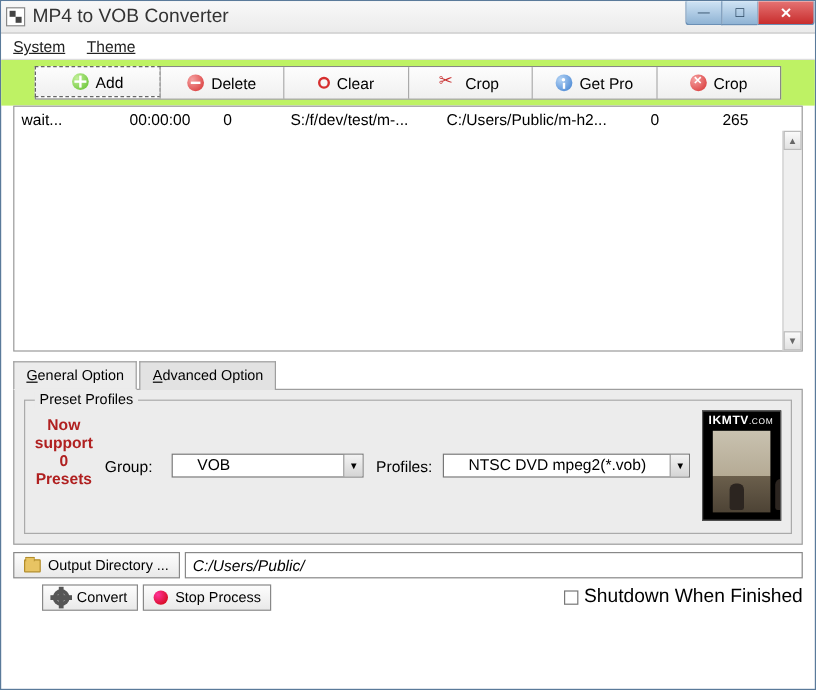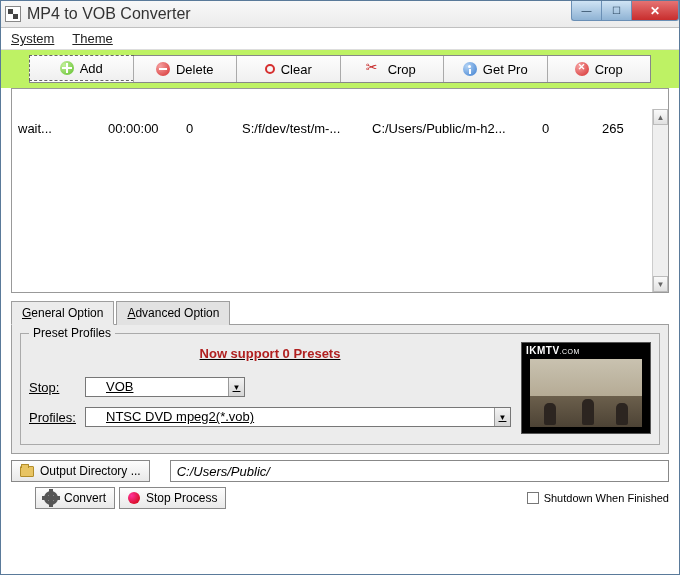--- a/index.html
+++ b/index.html
@@ -34,58 +34,58 @@
 .icon.pro { border-radius:50%; background:radial-gradient(circle at 30% 30%, #b3d3f5, #3b7dcf); position:relative;}
 .icon.pro::after{content:'';position:absolute;left:5px;top:3px;width:3px;height:3px;border-radius:50%;background:#fff;}
 .icon.pro::before{content:'';position:absolute;left:6px;top:7px;width:2px;height:5px;background:#fff;}
 .icon.exit { border-radius:50%; background:radial-gradient(circle at 30% 30%, #f5a0a0, #d62f2f); position:relative;}
 .icon.exit::before{content:'✕';color:#fff;font-size:9px;font-weight:bold;position:absolute;left:3px;top:0;}
 .listarea { margin: 0 10px 5px 10px; border:1px solid #999; height: 205px; display:flex; flex-direction:column; background:#fff; position:relative;}
 .list-head { display:flex; height:20px; background:linear-gradient(180deg,#fafafa,#e6e6e6); border-bottom:1px solid #b5b5b5; font-size:12px; }
 .list-head .col, .list-row .col { border-right:1px solid #c5c5c5; padding: 2px 6px; overflow:hidden; white-space:nowrap; text-overflow:ellipsis; display:flex; align-items:center;}
 .c-status{width:90px;} .c-time{width:78px;} .c-size{width:56px;} .c-input{width:130px;} .c-output{width:170px;} .c-per{width:60px;} .c-len{width:40px;}
 .list-body { flex:1; overflow:hidden; font-size:13px; position:relative;}
-.list-row { display:flex; height:20px;margin-top:29px; }
+.list-row { display:flex; height:20px; }
 .list-row .col { border-right:none; }
 .vscroll { position:absolute; right:0; top:20px; bottom:0; width:16px; background:#efefef; border-left:1px solid #ccc;}
 .vscroll .up, .vscroll .down{ height:16px; background:linear-gradient(180deg,#fafafa,#e1e1e1); border:1px solid #bbb; display:flex; align-items:center; justify-content:center; font-size:8px; color:#666;}
 .vscroll .down{position:absolute;bottom:0;left:0;right:0;}
 .tabs { margin: 2px 10px 0 10px; display:flex; }
 .tab { padding: 4px 10px; border:1px solid #9e9e9e; border-bottom:none; background:#e2e2e2; font-size:12px; cursor:pointer; margin-right:2px; position:relative; top:1px;}
 .tab.active { background:#ececec; border-bottom:1px solid #ececec; z-index:2; }
 .tab .ul{text-decoration:underline;}
 .options { margin:0 10px 6px 10px; border:1px solid #9e9e9e; background:#ececec; padding:8px; }
 .fieldset { border:1px solid #aaa; padding:8px 8px 10px 8px; position:relative; display:flex; gap:10px;}
 .fieldset .legend { position:absolute; top:-8px; left:8px; background:#ececec; padding:0 4px; font-size:12px;}
-.preset-left { flex:1; display:flex; flex-direction:column; gap:10px;text-decoration:underline; }
+.preset-left { flex:1; display:flex; flex-direction:row; gap:10px; }
 .preset-msg { color:#b02020; font-weight:bold; text-align:center; font-size:13px; padding:4px 0 6px 0;}
 .form-row { display:flex; align-items:center; gap:4px; font-size:13px;}
 .form-row label{ min-width:52px; }
 .combo { flex:0 0 auto; display:flex; border:1px solid #777; background:#fff; height:20px; }
 .combo.w1{width:160px;} .combo.w2{flex:1;}
 .combo .val{flex:1; padding:1px 20px; font-size:13px; overflow:hidden; white-space:nowrap;}
 .combo .arrow{width:16px; background:linear-gradient(180deg,#f3f3f3,#d5d5d5); border-left:1px solid #999; display:flex; align-items:center; justify-content:center; font-size:8px;}
 .preview { width:130px; height:92px; background:#000; border:1px solid #555; position:relative; overflow:hidden;}
 .preview .watermark{position:absolute;top:2px;left:4px;color:#fff;font-size:10px;font-weight:bold; letter-spacing:0.5px;}
 .preview .watermark .com{font-size:7px;font-weight:normal;}
 .preview .scene{position:absolute;left:8px;right:8px;top:16px;bottom:6px;background:linear-gradient(180deg,#c9c2b0 0%, #b5ab95 55%, #6b5f4c 55%, #4d4335 100%);}
 .preview .person{position:absolute;bottom:8px;width:12px;height:22px;background:#2c2520;border-radius:5px 5px 2px 2px;}
 .preview .p1{left:22px;} .preview .p2{left:60px;height:26px;} .preview .p3{left:94px;}
-.outrow { margin:0 10px 5px 10px; display:flex; gap:20px; }
+.outrow { margin:0 10px 5px 10px; display:flex; gap:4px; }
 .outbtn { height:22px; border:1px solid #888; background:linear-gradient(180deg,#fdfdfd,#e9e9e9); display:flex; align-items:center; gap:6px; padding:0 8px; font-size:12px; cursor:pointer;}
 .icon.folder{width:14px;height:11px;background:#e8c463;border:1px solid #b28d2a;border-radius:1px;position:relative;}
 .icon.folder::before{content:'';position:absolute;left:0;top:-3px;width:6px;height:3px;background:#e8c463;border:1px solid #b28d2a;border-bottom:none;border-radius:1px 1px 0 0;}
 .outpath{flex:1;border:1px solid #888;background:#fff;height:22px;padding:1px 6px;font-size:13px;font-style:italic;}
 .bottom { margin:0 10px 8px 10px; display:flex; gap:4px;padding-left:24px;}
 .icon.gear{width:14px;height:14px;border-radius:50%;background:radial-gradient(circle,#888 40%,#555 41%);position:relative;}
 .icon.gear::before{content:'';position:absolute;left:5px;top:-2px;width:4px;height:18px;background:#555;}
 .icon.gear::after{content:'';position:absolute;top:5px;left:-2px;height:4px;width:18px;background:#555;}
 .icon.stop{width:12px;height:12px;border-radius:50%;background:radial-gradient(circle at 30% 30%,#f39,#c00);}
 .chk{width:12px;height:12px;border:1px solid #777;background:#fff;display:inline-block;}
-.shutdown{margin-left:auto;display:flex;align-items:center;gap:5px;font-size:11px;cursor:pointer;}
+.shutdown{margin-left:auto;display:flex;align-items:center;gap:5px;font-size:16px;cursor:pointer;}
 </style>
 </head>
 <body>
 
 <div class="window">
   <div class="titlebar">
     <span class="app-icon"></span>
     <span class="title">MP4 to VOB Converter</span>
     <div class="winbtns">
       <div class="winbtn min">—</div>
@@ -150,21 +150,21 @@
     <div class="tab active"><span class="ul">G</span><span>eneral Option</span></div>
     <div class="tab"><span class="ul">A</span><span>dvanced Option</span></div>
   </div>
 
   <div class="options">
     <div class="fieldset">
       <span class="legend">Preset Profiles</span>
       <div class="preset-left">
         <div class="preset-msg">Now support 0 Presets</div>
         <div class="form-row">
-          <label>Stop:</label>
+          <label>Group:</label>
           <div class="combo w1">
             <div class="val">VOB</div>
             <div class="arrow">▼</div>
           </div>
         </div>
         <div class="form-row">
           <label>Profiles:</label>
           <div class="combo w2">
             <div class="val">NTSC DVD mpeg2(*.vob)</div>
             <div class="arrow">▼</div>

